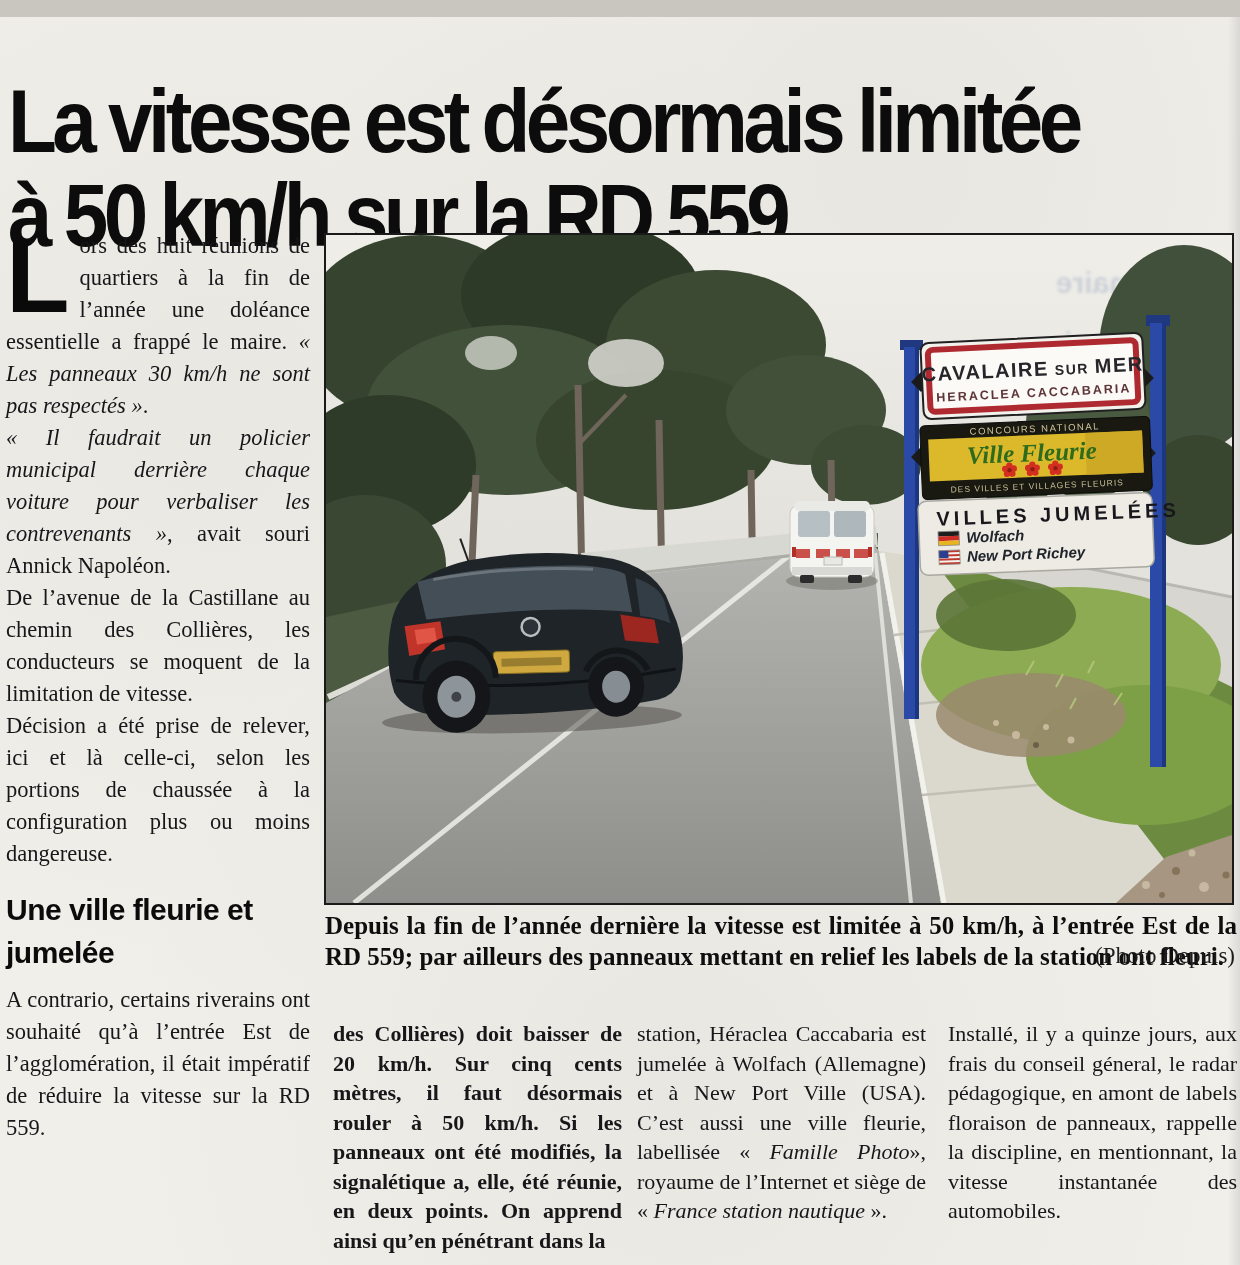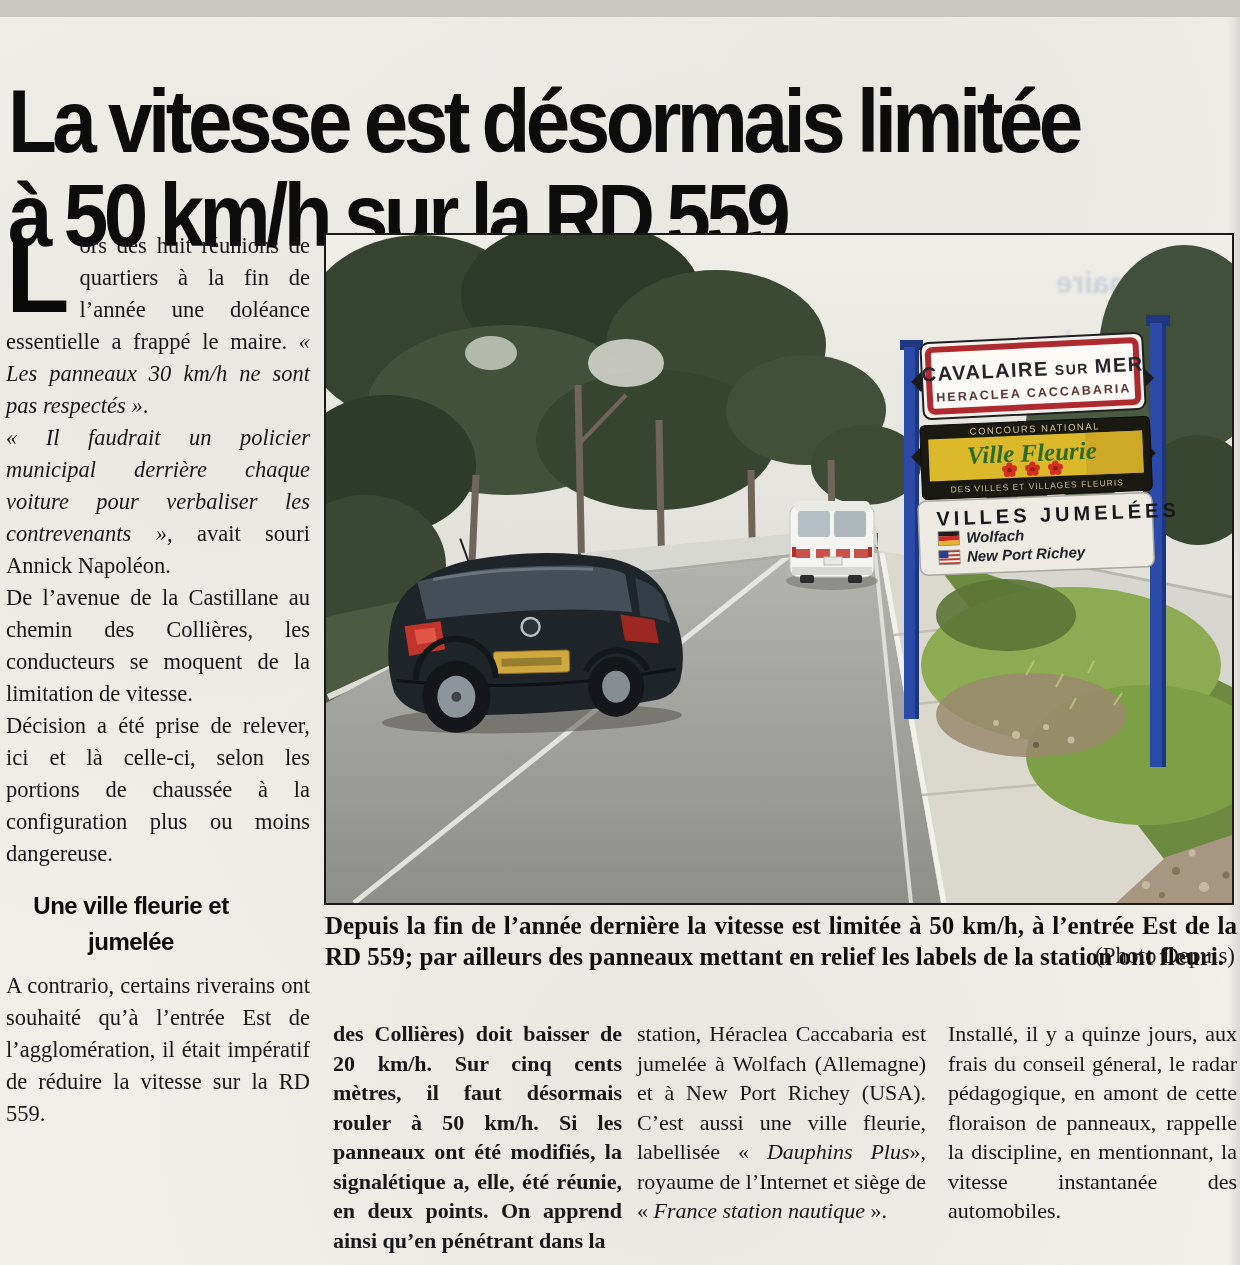--- a/index.html
+++ b/index.html
@@ -23,22 +23,22 @@
   .col{position:absolute;text-align:justify;hyphens:auto;-webkit-hyphens:auto;}
   .col p.para{margin:0;}
   .col-left{left:6px;top:213px;width:304px;height:1052px;font-size:22.5px;line-height:32px;}
   .col-bot{top:1002px;width:289px;height:263px;font-size:22px;line-height:29.5px;}
   .col-2{left:333px;font-weight:bold;} .col-3{left:637px;} .col-4{left:948px;}
   .dropcap{
     float:left;font-family:"Liberation Sans",sans-serif;font-weight:bold;
     font-size:104px;line-height:80px;padding:6px 10px 0 0;color:#0a0a0a;
   }
   .subhead{
-    font-family:"Liberation Sans",sans-serif;font-weight:bold;text-align:center;
-    font-size:24px;line-height:36px;letter-spacing:-.5px;color:#0b0b0b;
+    font-family:"Liberation Sans",sans-serif;font-weight:bold;text-align:left;
+    font-size:30px;line-height:43px;letter-spacing:-.5px;color:#0b0b0b;
     margin:18px 0 10px 0;max-width:250px;
   }
   em{font-style:italic;}
   figure.photo{
     position:absolute;left:324px;top:216px;width:910px;height:672px;margin:0;
     border:2px solid #1a1a1a;box-sizing:border-box;background:#e9e8e3;
   }
   figure.photo svg{display:block;width:100%;height:100%;}
   .caption{
     position:absolute;left:325px;top:893px;width:912px;
@@ -310,18 +310,18 @@
 
   <div class="caption">
     <span>Depuis la fin de l’année dernière la vitesse est limitée à 50 km/h, à l’entrée Est de la RD 559; par ailleurs des panneaux mettant en relief les labels de la station ont fleuri.</span>
     <span class="credit">(Photo Depuis)</span>
   </div>
 
   <div class="col col-bot col-2">
       <p class="para"><span>des Collières) doit baisser de 20 km/h. Sur cinq cents mètres, il faut désormais rouler à 50 km/h. Si les panneaux ont été modifiés, la signalétique a, elle, été réunie, en deux points. On apprend ainsi qu’en pénétrant dans la</span></p>
     </div>
   <div class="col col-bot col-3">
-      <p class="para"><span>station, Héraclea Caccabaria est jumelée à Wolfach (Allemagne) et à New Port Richey (USA). C’est aussi une ville fleurie, labellisée « </span><em>Dauphins Plus</em><span>», royaume de l’Internet et siège de « </span><em>France station nautique</em><span> ».</span></p>
+      <p class="para"><span>station, Héraclea Caccabaria est jumelée à Wolfach (Allemagne) et à New Port Ville (USA). C’est aussi une ville fleurie, labellisée « </span><em>Famille Photo</em><span>», royaume de l’Internet et siège de « </span><em>France station nautique</em><span> ».</span></p>
     </div>
   <div class="col col-bot col-4">
-      <p class="para"><span>Installé, il y a quinze jours, aux frais du conseil géneral, le radar pédagogique, en amont de cette floraison de panneaux, rappelle la discipline, en mentionnant, la vitesse instantanée des automobiles.</span></p>
+      <p class="para"><span>Installé, il y a quinze jours, aux frais du conseil géneral, le radar pédagogique, en amont de labels floraison de panneaux, rappelle la discipline, en mentionnant, la vitesse instantanée des automobiles.</span></p>
     </div>
 </div>
 
 </body></html>

